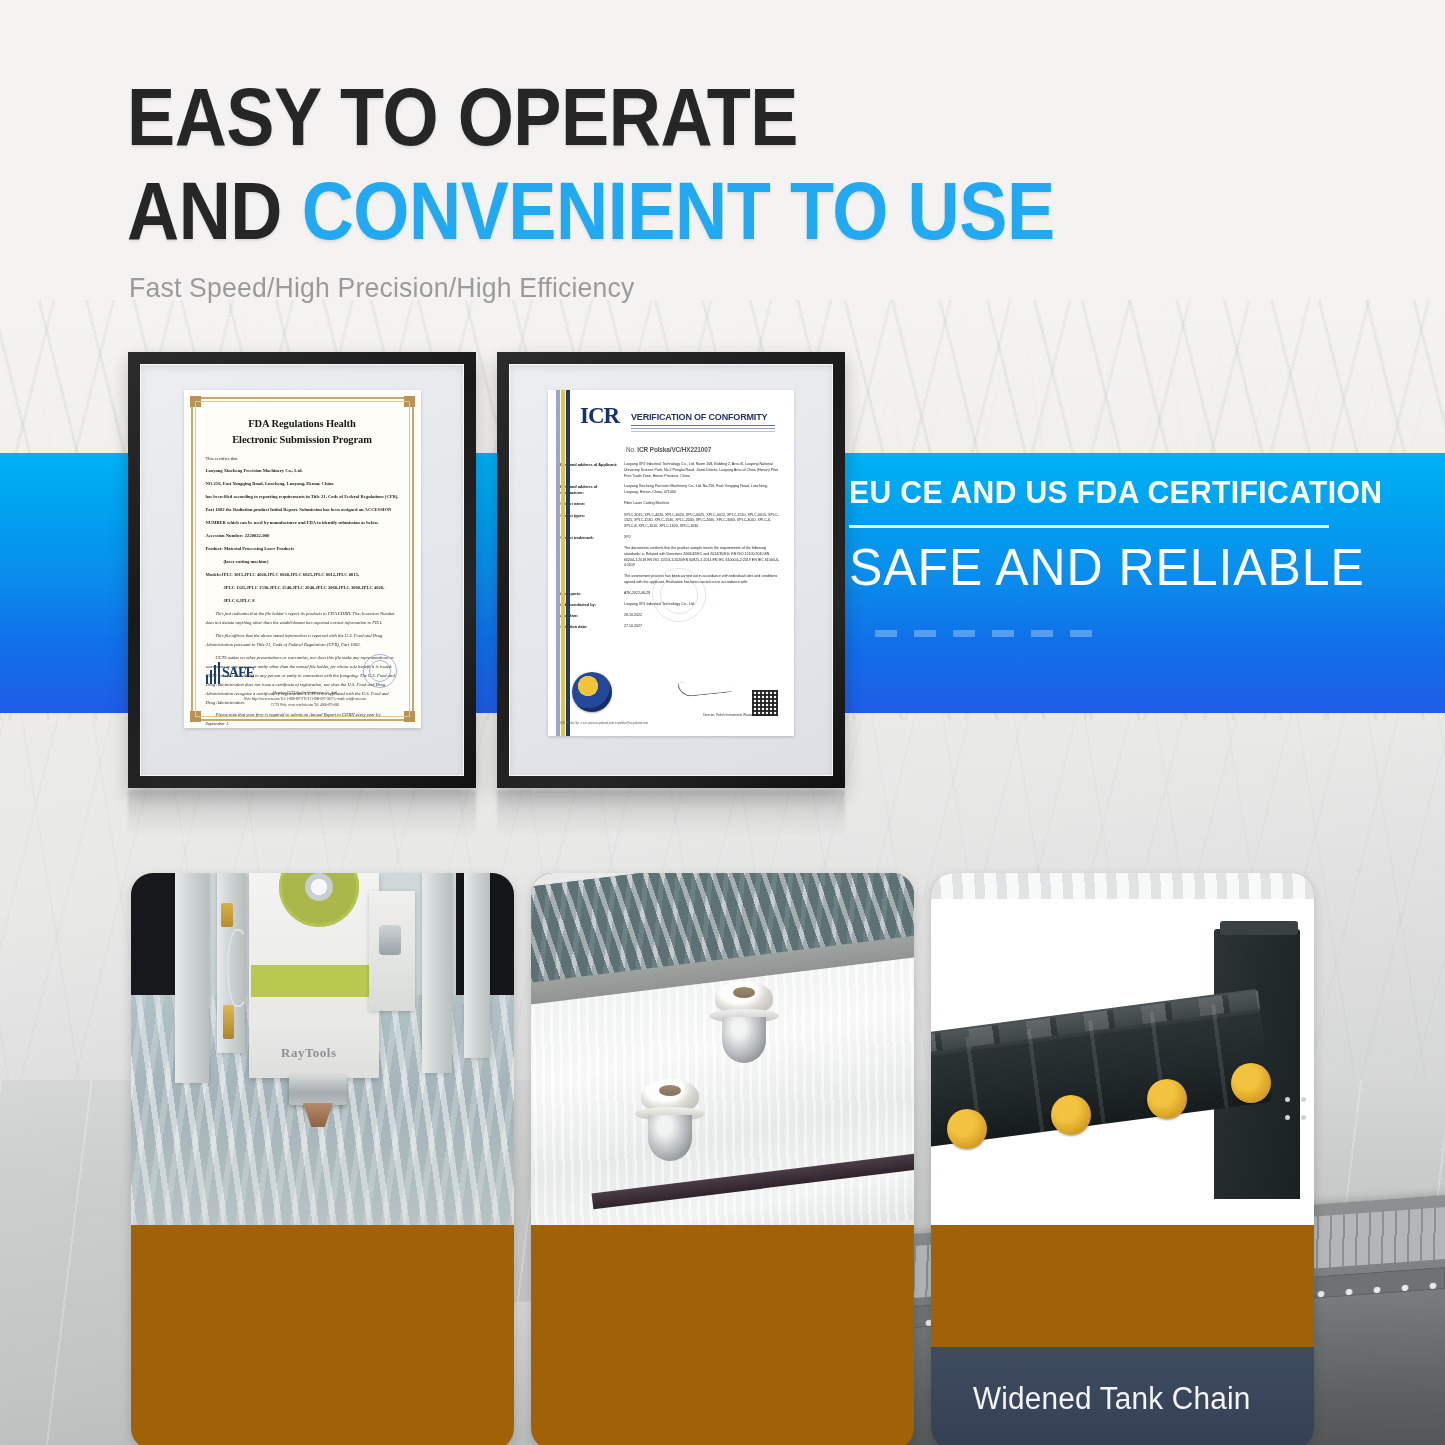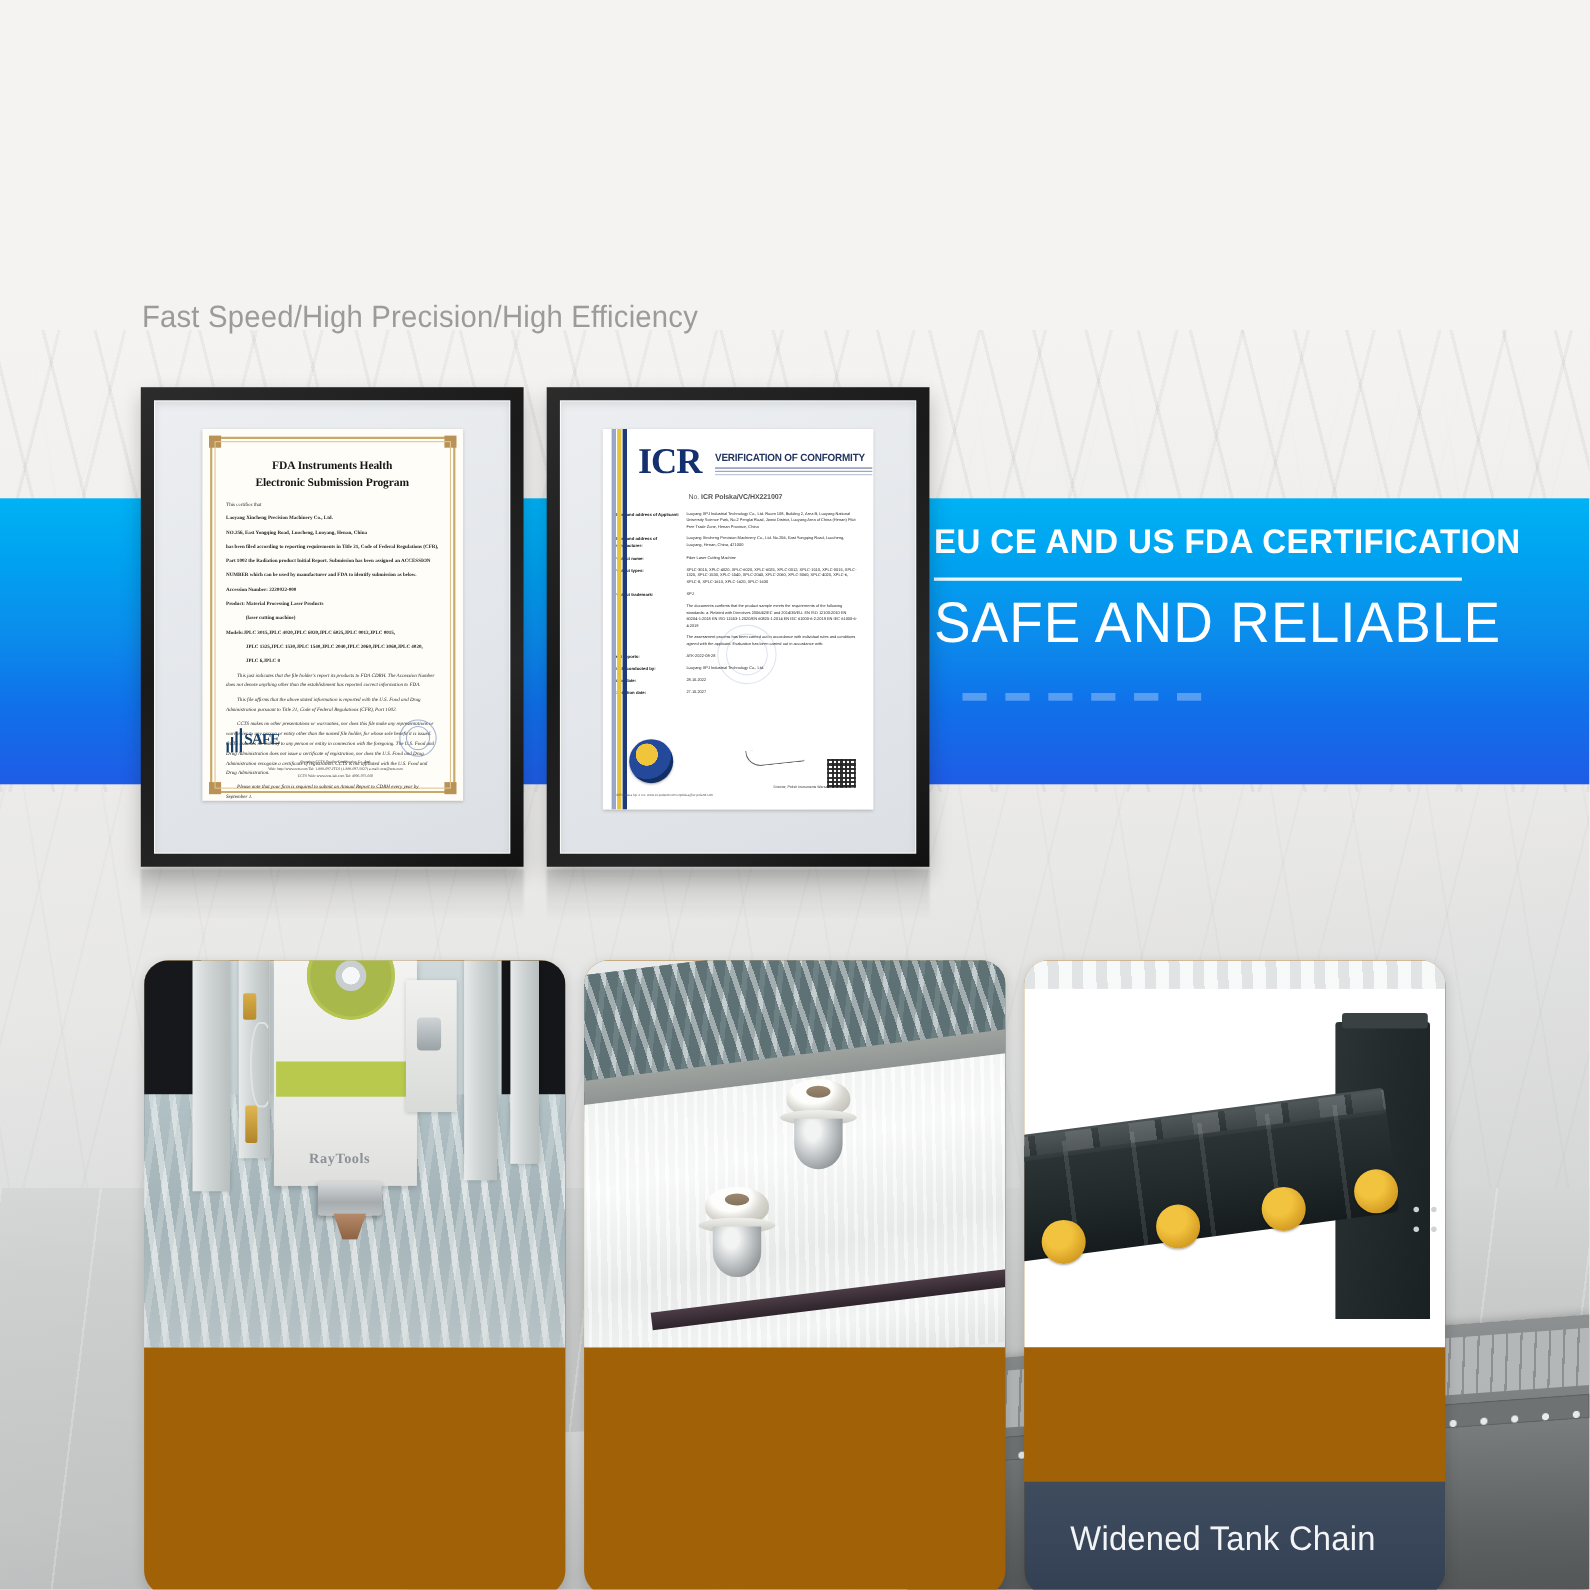--- a/index.html
+++ b/index.html
@@ -216,21 +216,21 @@
     width:246px; height:346px; background:#ffffff; position:relative;
     box-shadow:0 1px 3px rgba(0,0,0,.18); overflow:hidden;
   }
   .c2-stripe{ position:absolute; left:8px; top:0; width:15px; height:346px; }
   .c2-stripe i{ position:absolute; top:0; height:100%; width:4px; }
   .c2-stripe i:nth-child(1){ left:0; background:#9aa7c4; }
   .c2-stripe i:nth-child(2){ left:5px; background:#e8c33c; }
   .c2-stripe i:nth-child(3){ left:10px; background:#1e3a78; }
   .c2-head{ position:relative; padding:14px 12px 0 32px; display:flex; align-items:flex-start; }
   .c2-icr{
-    font-family:"Liberation Serif",serif; font-weight:bold; font-size:33px;
+    font-family:"Liberation Serif",serif; font-weight:bold; font-size:23px;
     color:#14306e; letter-spacing:-1px; line-height:1;
   }
   .c2-voc{ margin-left:12px; padding-top:7px; }
   .c2-voc .t{
     font-size:9.5px; font-weight:bold; color:#23345f; letter-spacing:-0.2px;
     transform:scaleX(0.95); transform-origin:left center; white-space:nowrap;
   }
   .c2-voc .rules{ margin-top:3px; }
   .c2-voc .rules i{ display:block; height:1.4px; background:#3a4e86; margin-bottom:1.6px; opacity:.8; }
   .c2-voc .rules i:nth-child(2){ opacity:.55; }
@@ -465,20 +465,24 @@
 <div class="stage">
 
   <div class="bg-factory"></div>
   <div class="bg-roof"></div>
   <div class="bg-floor"></div>
   <div class="bg-slab"></div>
   <div class="bg-conveyor"></div>
   <div class="bg-machine"></div>
   <div class="bg-machine-dots"></div>
 
+  <div class="headline">
+    <div class="line line1">EASY TO OPERATE</div>
+    <div class="line line2"><span>AND </span><span class="accent">CONVENIENT TO USE</span></div>
+  </div>
   <div class="subtitle">Fast Speed/High Precision/High Efficiency</div>
 
   <div class="blue-band">
     <div class="band-inner">
       <div class="band-title">EU CE AND US FDA CERTIFICATION</div>
       <div class="band-rule"></div>
       <div class="band-sub">SAFE AND RELIABLE</div>
       <div class="band-dashes">
         <i></i>
           <i></i>
@@ -494,21 +498,21 @@
   <div class="frame-reflection r2"></div>
 
   <div class="frame f1">
     <div class="mat">
       <div class="cert1">
         <div class="c1-corner tl"></div>
         <div class="c1-corner tr"></div>
         <div class="c1-corner bl"></div>
         <div class="c1-corner br"></div>
         <div class="c1-body">
-          <div class="c1-t1">FDA Instruments Health</div>
+          <div class="c1-t1">FDA Regulations Health</div>
           <div class="c1-t2">Electronic Submission Program</div>
           <div class="c1-p">This certifies that</div>
           <div class="c1-p b">Laoyang Xincheng Precision Machinery Co., Ltd.</div>
           <div class="c1-p b">NO.256, East Yongqing Road, Luocheng, Luoyang, Henan, China</div>
           <div class="c1-p b">has been filed according to reporting requirements in Title 21, Code of Federal Regulations (CFR),</div>
           <div class="c1-p b">Part 1002 the Radiation product Initial Report. Submission has been assigned an ACCESSION</div>
           <div class="c1-p b">NUMBER which can be used by manufacturer and FDA to identify submission as below.</div>
           <div class="c1-p b"><span>Accession Number:</span> <span>2220022-000</span></div>
           <div class="c1-p b"><span>Product:</span> <span>Material Processing Laser Products</span></div>
           <div class="c1-p b ind">(laser cutting machine)</div>

